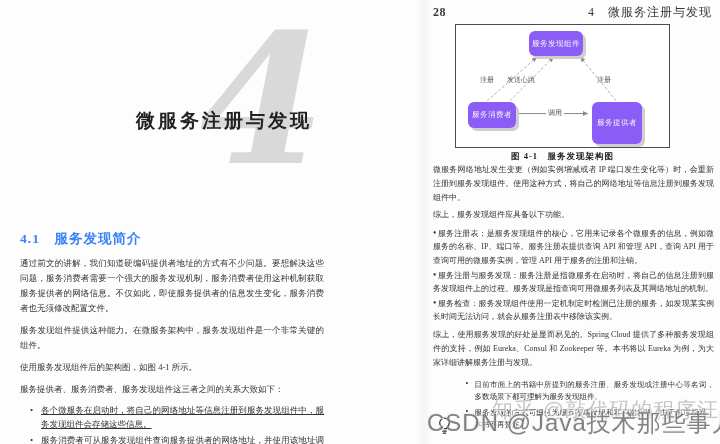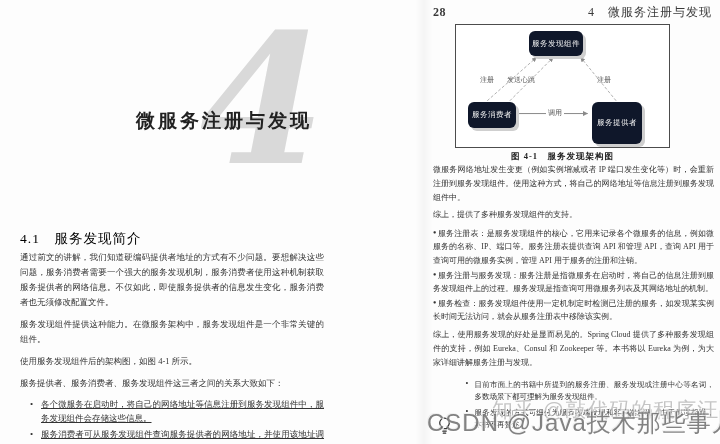--- a/index.html
+++ b/index.html
@@ -26,21 +26,21 @@
     font-size:180px; line-height:0.82; font-style:italic; font-weight:bold;
     color:#d9d9d9;
     font-family:"DejaVu Serif","Liberation Serif",serif;
   }
   .chapter-title {
     position:absolute; top:108px; right:113px;
     font-size:19px; font-weight:bold; letter-spacing:3px; color:#222;
     white-space:nowrap;
   }
   .left-body { position:absolute; left:20px; top:230px; width:304px; }
-  .section-heading { font-size:13.5px; font-weight:normal; letter-spacing:1px; margin-bottom:2px; color:#000000; }
+  .section-heading { font-size:13.5px; font-weight:bold; letter-spacing:1px; margin-bottom:8px; color:#3b82f6; }
   .left-body p {
     font-size:8.5px; line-height:15px; text-align:justify; margin-bottom:7px; color:#333;
   }
   ul.bullets-hanging { list-style:none; margin-top:3px; }
   ul.bullets-hanging li {
     position:relative; padding-left:21px; font-size:8.5px; line-height:13.5px;
     text-align:justify; margin-bottom:3px; color:#333;text-decoration:underline;
   }
   ul.bullets-hanging li::before {
     content:"•"; position:absolute; left:10px; top:0; font-size:9px; color:#333;
@@ -54,21 +54,21 @@
   }
   .rp-header .pg-num { font-weight:bold; letter-spacing:0.5px; }
   .rp-header .rh-title { letter-spacing:1px; }
 
   .figure {
     position:absolute; top:24px; left:30px; width:215px; height:124px;
     border:1px solid #4c4c4c; background:#fff;
   }
   .fig-svg { position:absolute; left:0; top:0; width:100%; height:100%; }
   .node {
-    position:absolute; background:#0f172a; color:#f5f5f5;
+    position:absolute; background:#8b5cf6; color:#f5f5f5;
     border-radius:6px; box-shadow:3px 3px 0 #cfcfcf;
     font-size:7.5px; letter-spacing:0.5px;
     display:flex; align-items:center; justify-content:center;
     font-family:"Liberation Sans","DejaVu Sans",sans-serif;
   }
   .node-discovery { left:73px; top:6px;  width:54px; height:25px; }
   .node-consumer  { left:12px; top:77px; width:48px; height:26px; }
   .node-provider  { left:136px;top:77px; width:50px; height:42px; }
   .edge-label {
     position:absolute; font-size:7px; color:#555; white-space:nowrap;
@@ -165,21 +165,21 @@
     <div class="node node-provider">服务提供者</div>
     <div class="edge-label lbl-register-left">注册</div>
     <div class="edge-label lbl-heartbeat">发送心跳</div>
     <div class="edge-label lbl-register-right">注册</div>
     <div class="edge-label lbl-invoke">调用</div>
   </div>
   <div class="fig-caption">图 4-1　服务发现架构图</div>
 
   <div class="right-body">
     <p>微服务网络地址发生变更（例如实例增减或者 IP 端口发生变化等）时，会重新注册到服务发现组件。使用这种方式，将自己的网络地址等信息注册到服务发现组件中。</p>
-    <p>综上，提供了多种服务发现组件的支持。</p>
+    <p>综上，服务发现组件应具备以下功能。</p>
     <ul class="bullets-inline">
       <li>服务注册表：是服务发现组件的核心，它用来记录各个微服务的信息，例如微服务的名称、IP、端口等。服务注册表提供查询 API 和管理 API，查询 API 用于查询可用的微服务实例，管理 API 用于服务的注册和注销。</li>
       <li>服务注册与服务发现：服务注册是指微服务在启动时，将自己的信息注册到服务发现组件上的过程。服务发现是指查询可用微服务列表及其网络地址的机制。</li>
       <li>服务检查：服务发现组件使用一定机制定时检测已注册的服务，如发现某实例长时间无法访问，就会从服务注册表中移除该实例。</li>
     </ul>
     <p>综上，使用服务发现的好处是显而易见的。Spring Cloud 提供了多种服务发现组件的支持，例如 Eureka、Consul 和 Zookeeper 等。本书将以 Eureka 为例，为大家详细讲解服务注册与发现。</p>
 
     <div class="note-box">
       <div class="note-icon">
         <svg width="15" height="18" viewBox="0 0 24 30">

